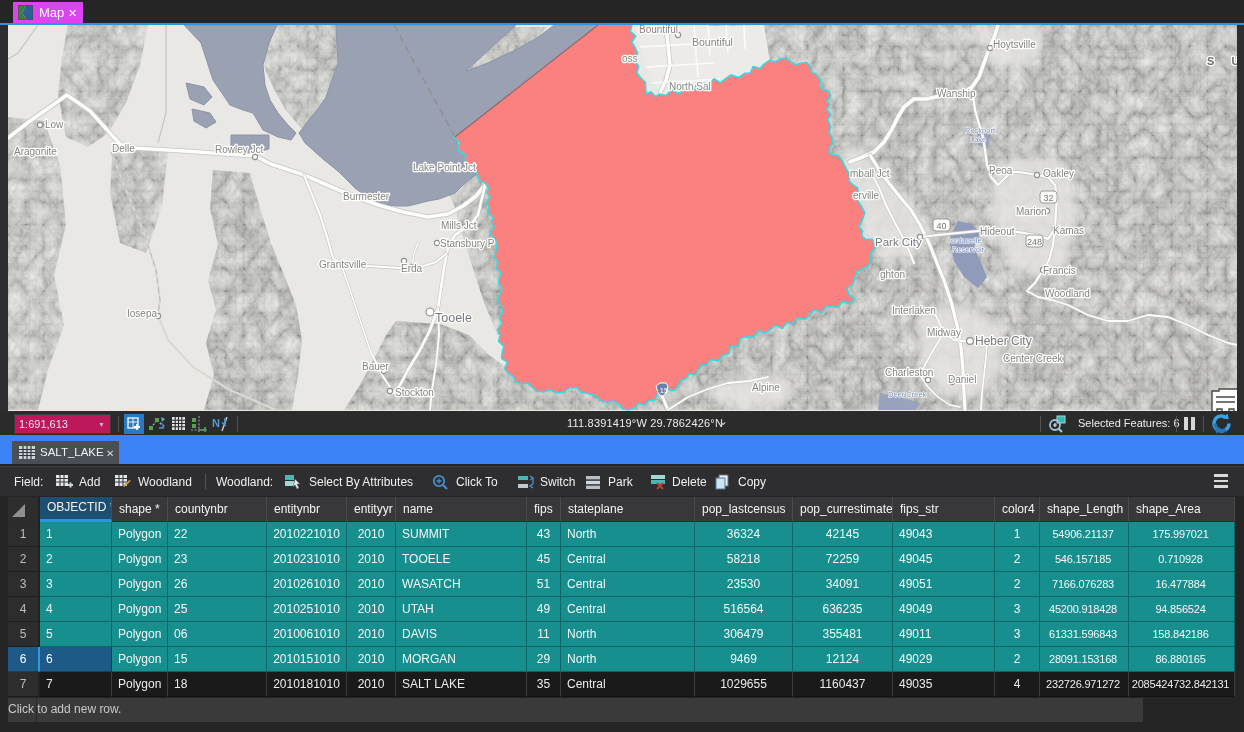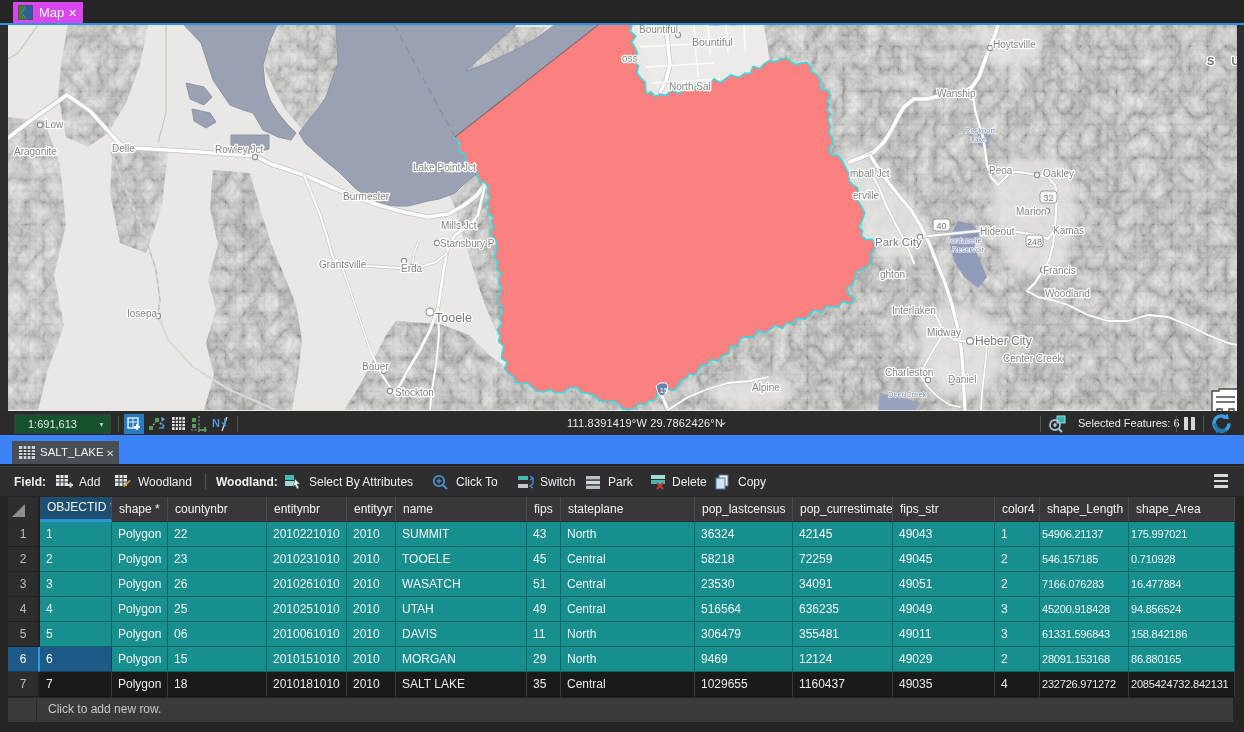--- a/index.html
+++ b/index.html
@@ -7,45 +7,45 @@
 #maptabs{left:0;top:0;width:1244px;height:23px;background:#252526}
 #maptab{left:13px;top:2px;width:70px;height:21px;background:#d946ef;color:#fff;font-size:13px;line-height:21px}
 #maptab .ic{position:absolute;left:5px;top:3px;width:15px;height:15px}
 #maptab .tx{position:absolute;left:26px;top:0}
 #maptab .x{position:absolute;left:55px;top:0.5px;font-size:11px;color:#fff}
 #bluebar{left:0;top:23px;width:1244px;height:2px;background:#2a94de}
 #map{left:8px;top:25px;width:1229px;height:386px;background:#e9e8e4}
 #mapL{left:0;top:25px;width:8px;height:386px;background:#2d2d30}
 #mapR{left:1237px;top:25px;width:7px;height:386px;background:#2d2d30}
 #mstat{left:0;top:411px;width:1244px;height:26px;background:#2b2b2c;color:#e4e4e4;font-size:11.5px}
-#scalebox{position:absolute;left:14px;top:3px;width:97px;height:20px;background:#14532d;border:1px solid #3c3c3e;color:#e6e6e6;line-height:18px;padding-left:13px;font-size:11px}
+#scalebox{position:absolute;left:14px;top:3px;width:97px;height:20px;background:#be185d;border:1px solid #3c3c3e;color:#e6e6e6;line-height:18px;padding-left:4px;font-size:11px}
 #scalebox .car{position:absolute;right:5px;top:1px;color:#bdbdbd;font-size:7px;line-height:18px}
 .vsep{position:absolute;top:5px;width:1px;height:16px;background:#525254}
 #coords{position:absolute;left:567px;top:6px;font-size:11px;color:#ececec;letter-spacing:0.2px}
 #coordcar{position:absolute;left:718px;top:3px;color:#cfcfcf;font-size:12px}
 #selfeat{position:absolute;left:1078px;top:6px;color:#ececec;font-size:11px}
 #ttabs{left:0;top:435px;width:1244px;height:29px;background:#3b82f6}
 #ttab{position:absolute;left:12px;top:6px;width:107px;height:23px;background:#4a4f56;color:#f2f2f2;font-size:12px;line-height:23px}
 #ttab .tx{position:absolute;left:28px;top:0;font-size:11.5px}
 #ttab .x{position:absolute;left:94px;top:0.5px;color:#d8d8d8;font-size:10px}
 #tbar{left:0;top:466px;width:1244px;height:30px;background:#2e2e31;border-top:1px solid #3e3e41;color:#f0f0f0;font-size:12px}
-#tbar .lbl{position:absolute;top:8px;font-weight:bold}
+#tbar .lbl{position:absolute;top:8px;font-weight:normal}
 #tbar .it{position:absolute;top:8px}
 #burger{position:absolute;left:1214px;top:7px}
 #burger div{width:14px;height:2.5px;background:#d9d9d9;margin-bottom:3px}
 #grid{left:0;top:496px;width:1244px;height:236px;background:#252526}
 .row{position:absolute;left:8px;height:25px;white-space:nowrap;font-size:12px}
 .c{display:inline-block;vertical-align:top;height:25px;line-height:24px;border-right:1px solid rgba(0,0,0,0.28);border-bottom:1px solid rgba(0,0,0,0.30);padding:0 6px;overflow:hidden}
 .hd{background:#38383b;color:#f4f4f4}
 .hd .c{border-right:1px solid #4b4b4e;border-bottom:1px solid #2a2a2a;padding-left:7px}
 .sel .c{background:#178f8f;color:#f4f8f8}
 .usel .c{background:#1a1a1b;color:#ececec;border-right:1px solid #3c3c3c}
 .row .c.gut{background:#2d2d2e;color:#bdbdbd;text-align:center;border-right:2px solid #212122;padding:0}
 .row .c.gut6{background:#1d5a88;color:#fff;border-right:2px solid #2d9ae0}
-.rt{text-align:left;padding-right:6px}
+.rt{text-align:center;padding-right:6px}
 .num2{font-size:11px;letter-spacing:-0.2px;padding:0 4px 0 2px}
 .w0{width:32px}.w1{width:72px}.w2{width:56px}.w3{width:99px}.w4{width:80px}.w5{width:49px}
 .w6{width:131px}.w7{width:34px}.w8{width:134px}.w9{width:98px}.w10{width:100px}
 .w11{width:102px}.w12{width:45px}.w13{width:89px}.w14{width:106px}
 #addrow{position:absolute;left:8px;top:202px;height:24px;background:#3a3a3b;color:#c9c9c9;font-size:12px;line-height:23px}
 </style></head>
 <body>
 <div id="app">
   <div class="abs" id="maptabs"></div>
   <div class="abs" id="maptab">
@@ -405,14 +405,14 @@
   </div>
   <div class="abs" id="grid">
       <div class="row hd" style="top:1px"><span class="c w0 gut" style="background:#2d2d2e;position:relative"><span style="position:absolute;left:4px;bottom:4px;width:0;height:0;border-bottom:13px solid #8f8f8f;border-left:13px solid transparent"></span></span><span class="c w1" style="background:#1d4f70;border-bottom:3px solid #2a94de;line-height:21px;">OBJECTID *</span><span class="c w2" style="">shape *</span><span class="c w3" style="">countynbr</span><span class="c w4" style="">entitynbr</span><span class="c w5" style="">entityyr</span><span class="c w6" style="">name</span><span class="c w7" style="">fips</span><span class="c w8" style="">stateplane</span><span class="c w9" style="">pop_lastcensus</span><span class="c w10" style="">pop_currestimate</span><span class="c w11" style="">fips_str</span><span class="c w12" style="">color4</span><span class="c w13" style="">shape_Length</span><span class="c w14" style="">shape_Area</span></div>
 <div class="row sel" style="top:26px"><span class="c w0 gut">1</span><span class="c w1">1</span><span class="c w2">Polygon</span><span class="c w3">22</span><span class="c w4 rt">2010221010</span><span class="c w5 rt">2010</span><span class="c w6">SUMMIT</span><span class="c w7 rt">43</span><span class="c w8">North</span><span class="c w9 rt">36324</span><span class="c w10 rt">42145</span><span class="c w11">49043</span><span class="c w12 rt">1</span><span class="c w13 rt num2">54906.21137</span><span class="c w14 rt num2">175.997021</span></div>
 <div class="row sel" style="top:51px"><span class="c w0 gut">2</span><span class="c w1">2</span><span class="c w2">Polygon</span><span class="c w3">23</span><span class="c w4 rt">2010231010</span><span class="c w5 rt">2010</span><span class="c w6">TOOELE</span><span class="c w7 rt">45</span><span class="c w8">Central</span><span class="c w9 rt">58218</span><span class="c w10 rt">72259</span><span class="c w11">49045</span><span class="c w12 rt">2</span><span class="c w13 rt num2">546.157185</span><span class="c w14 rt num2">0.710928</span></div>
 <div class="row sel" style="top:76px"><span class="c w0 gut">3</span><span class="c w1">3</span><span class="c w2">Polygon</span><span class="c w3">26</span><span class="c w4 rt">2010261010</span><span class="c w5 rt">2010</span><span class="c w6">WASATCH</span><span class="c w7 rt">51</span><span class="c w8">Central</span><span class="c w9 rt">23530</span><span class="c w10 rt">34091</span><span class="c w11">49051</span><span class="c w12 rt">2</span><span class="c w13 rt num2">7166.076283</span><span class="c w14 rt num2">16.477884</span></div>
 <div class="row sel" style="top:101px"><span class="c w0 gut">4</span><span class="c w1">4</span><span class="c w2">Polygon</span><span class="c w3">25</span><span class="c w4 rt">2010251010</span><span class="c w5 rt">2010</span><span class="c w6">UTAH</span><span class="c w7 rt">49</span><span class="c w8">Central</span><span class="c w9 rt">516564</span><span class="c w10 rt">636235</span><span class="c w11">49049</span><span class="c w12 rt">3</span><span class="c w13 rt num2">45200.918428</span><span class="c w14 rt num2">94.856524</span></div>
 <div class="row sel" style="top:126px"><span class="c w0 gut">5</span><span class="c w1">5</span><span class="c w2">Polygon</span><span class="c w3">06</span><span class="c w4 rt">2010061010</span><span class="c w5 rt">2010</span><span class="c w6">DAVIS</span><span class="c w7 rt">11</span><span class="c w8">North</span><span class="c w9 rt">306479</span><span class="c w10 rt">355481</span><span class="c w11">49011</span><span class="c w12 rt">3</span><span class="c w13 rt num2">61331.596843</span><span class="c w14 rt num2">158.842186</span></div>
 <div class="row sel" style="top:151px"><span class="c w0 gut gut6">6</span><span class="c w1" style="background:#1d5a88;color:#fff;">6</span><span class="c w2">Polygon</span><span class="c w3">15</span><span class="c w4 rt">2010151010</span><span class="c w5 rt">2010</span><span class="c w6">MORGAN</span><span class="c w7 rt">29</span><span class="c w8">North</span><span class="c w9 rt">9469</span><span class="c w10 rt">12124</span><span class="c w11">49029</span><span class="c w12 rt">2</span><span class="c w13 rt num2">28091.153168</span><span class="c w14 rt num2">86.880165</span></div>
 <div class="row usel" style="top:176px"><span class="c w0 gut">7</span><span class="c w1">7</span><span class="c w2">Polygon</span><span class="c w3">18</span><span class="c w4 rt">2010181010</span><span class="c w5 rt">2010</span><span class="c w6">SALT LAKE</span><span class="c w7 rt">35</span><span class="c w8">Central</span><span class="c w9 rt">1029655</span><span class="c w10 rt">1160437</span><span class="c w11">49035</span><span class="c w12 rt">4</span><span class="c w13 rt num2">232726.971272</span><span class="c w14 rt num2">2085424732.842131</span></div>
-<div id="addrow" style="width:1225px;padding-left:40px">Click to add new row.<i style="position:absolute;left:28px;top:0;width:1px;height:24px;background:#2b2b2c"></i></div>
+<div id="addrow" style="width:1135px;">Click to add new row.<i style="position:absolute;left:28px;top:0;width:1px;height:24px;background:#2b2b2c"></i></div>
     </div>
 </div>
 </body></html>

